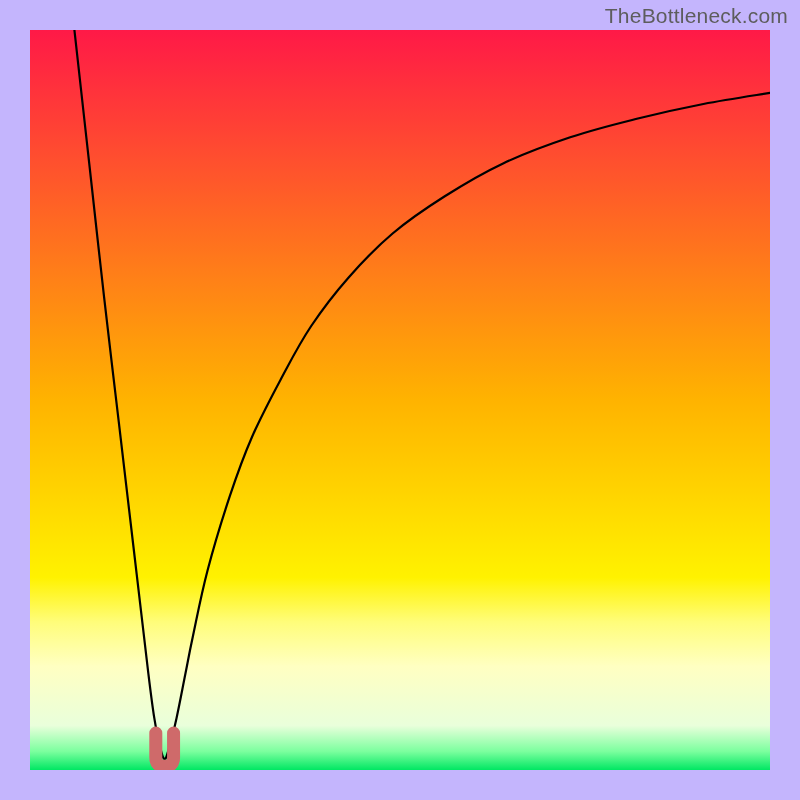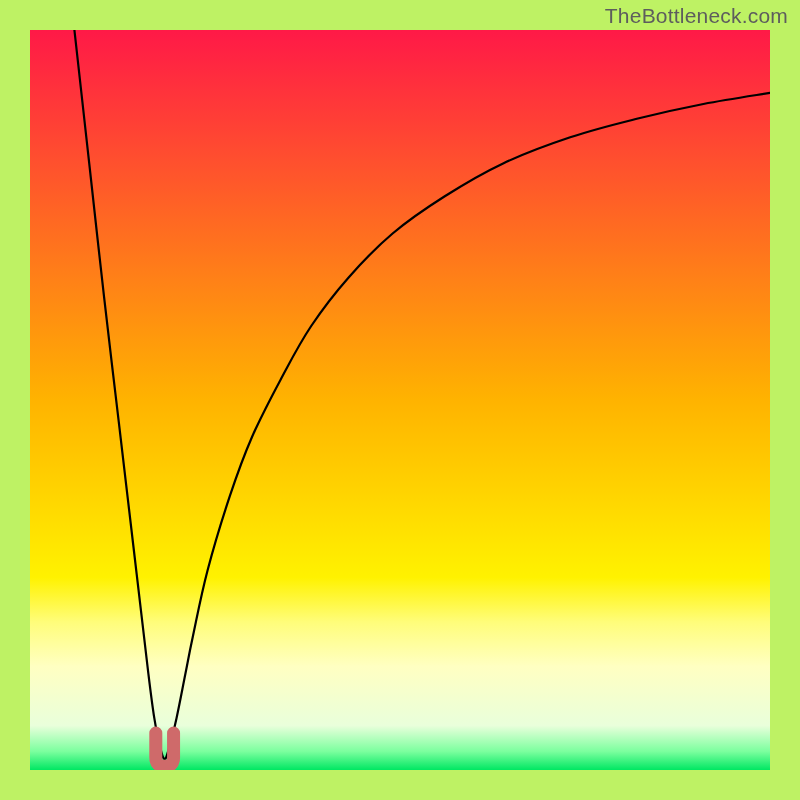--- a/index.html
+++ b/index.html
@@ -8,21 +8,21 @@
     width: 800px;
     height: 800px;
     overflow: hidden;
     background: #000;
     font-family: Arial, Helvetica, sans-serif;
   }
   .frame {
     position: absolute;
     top: 0; left: 0;
     width: 800px; height: 800px;
-    background: #bef264;
+    background: #c4b5fd;
   }
   .plot {
     position: absolute;
     top: 30px;
     left: 30px;
     width: 740px;
     height: 740px;
     overflow: hidden;
   }
   .watermark {

